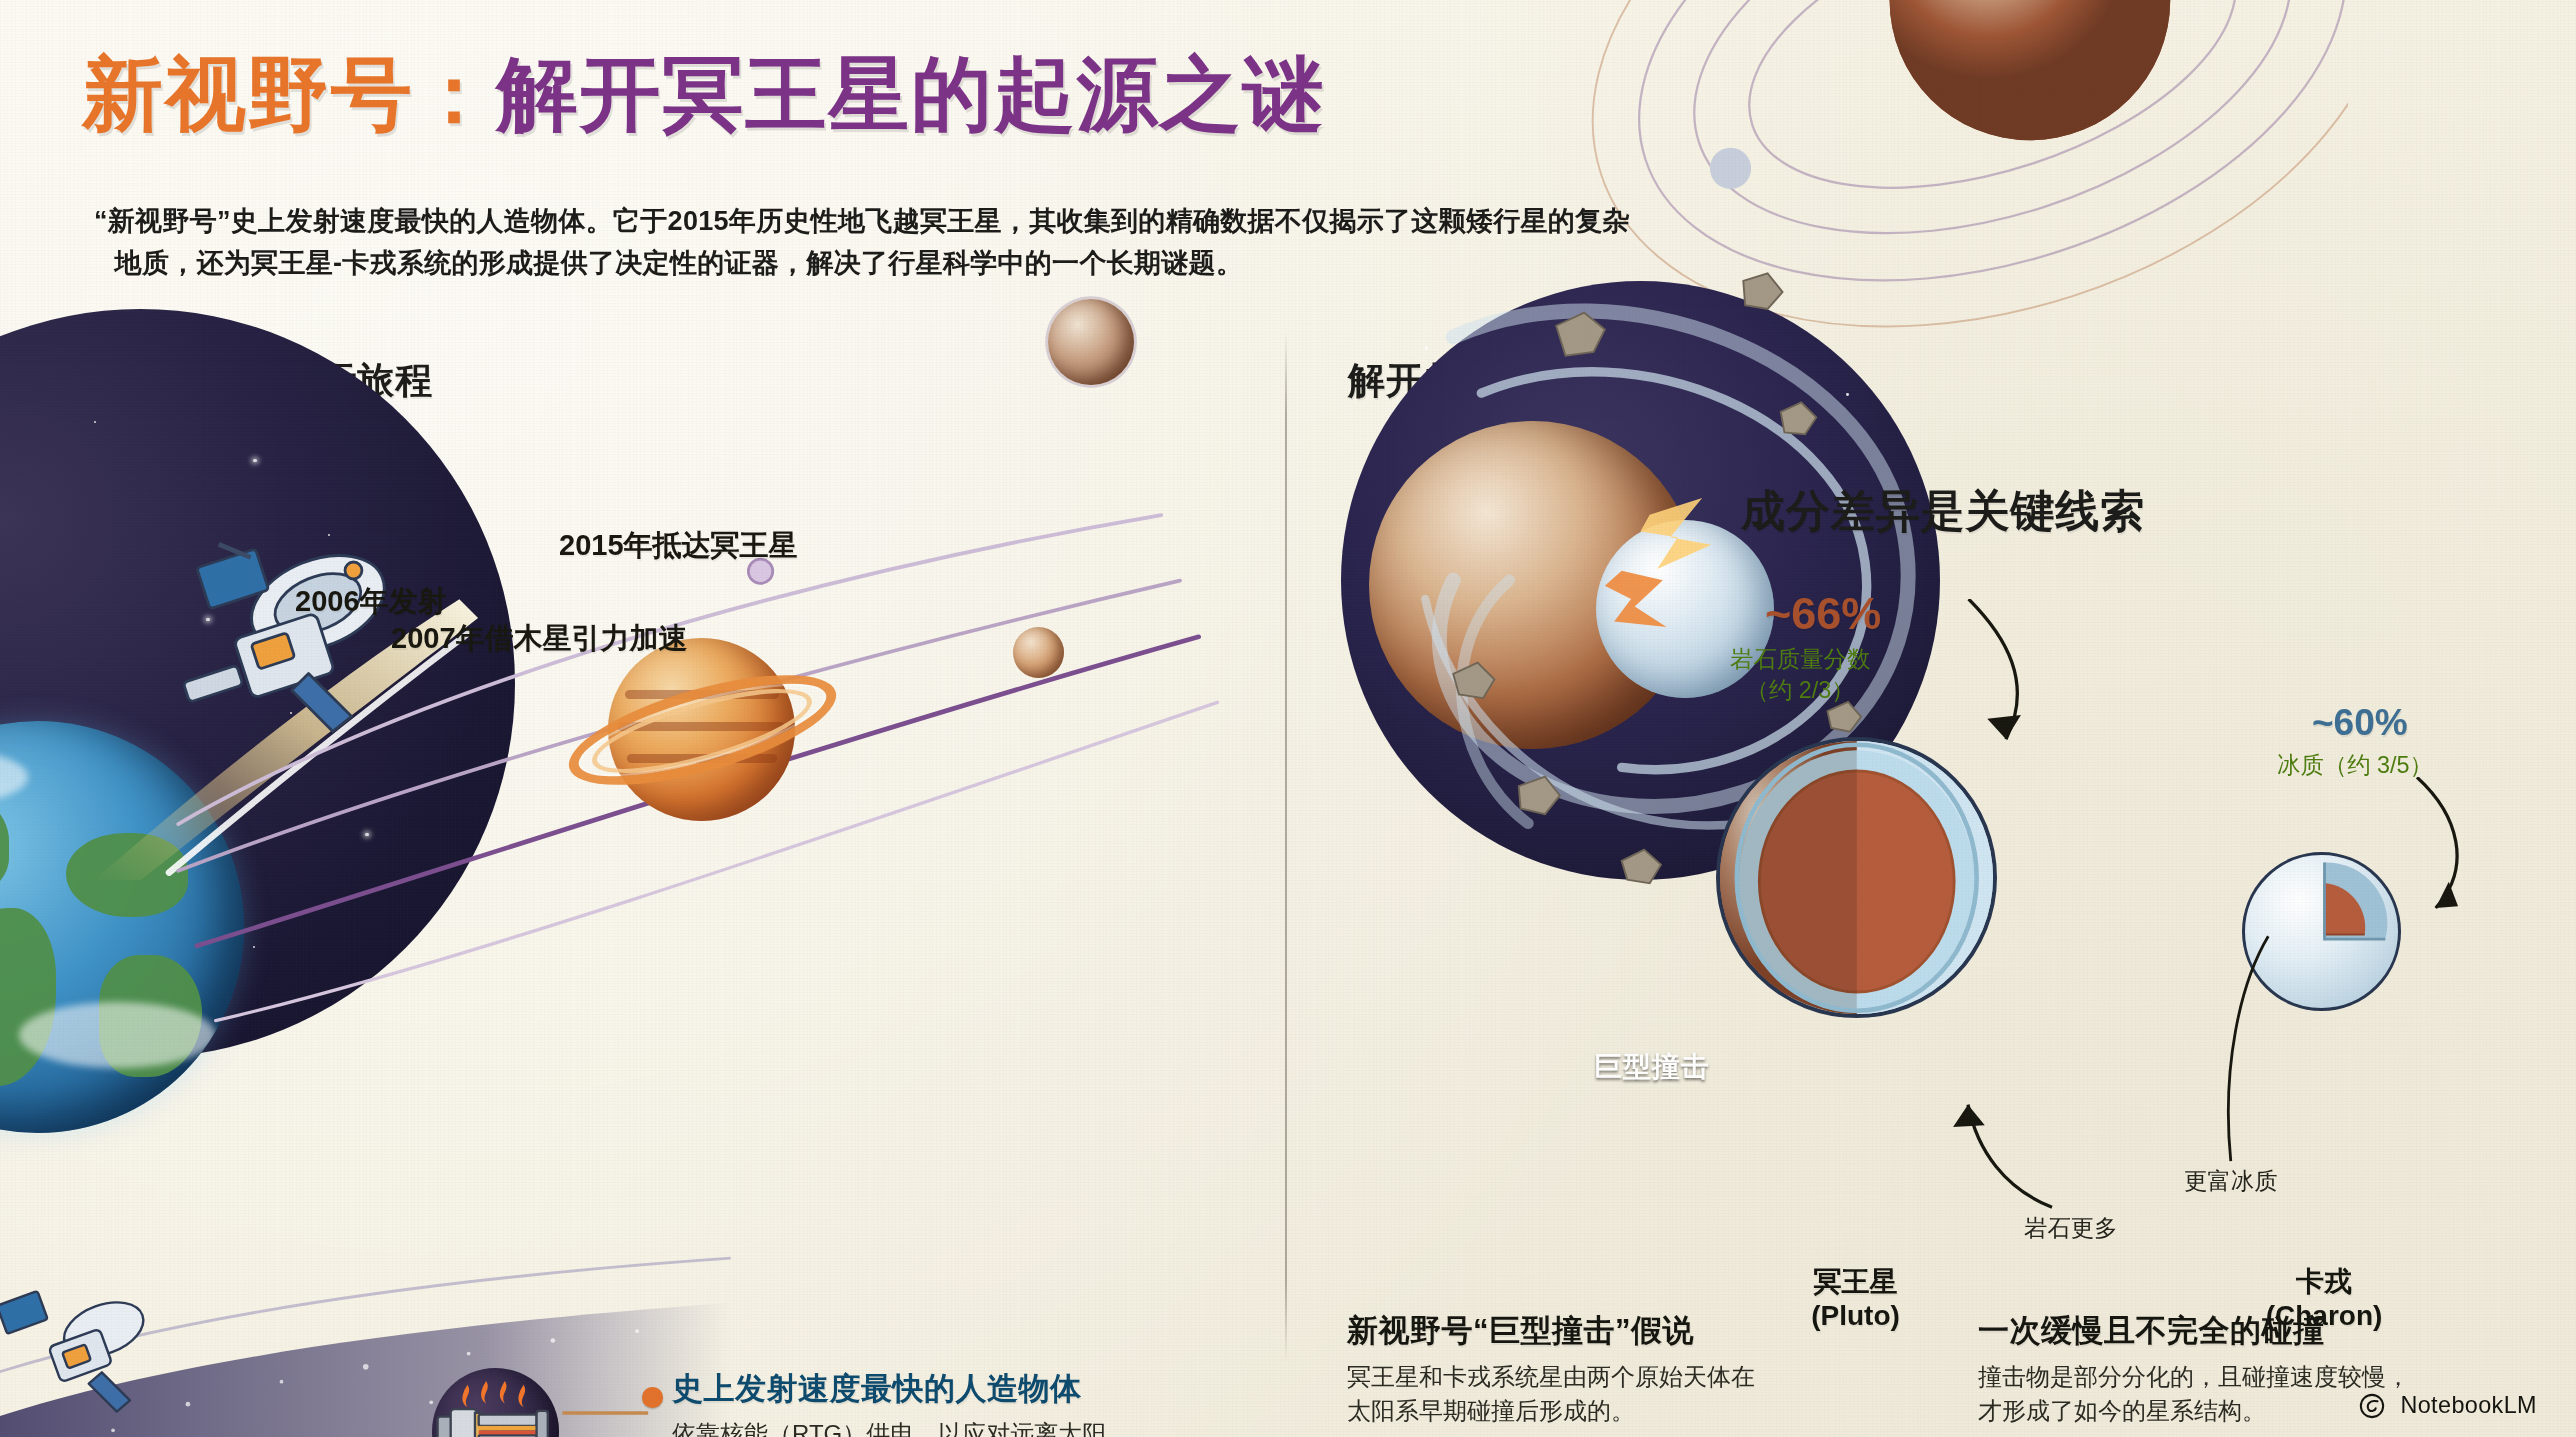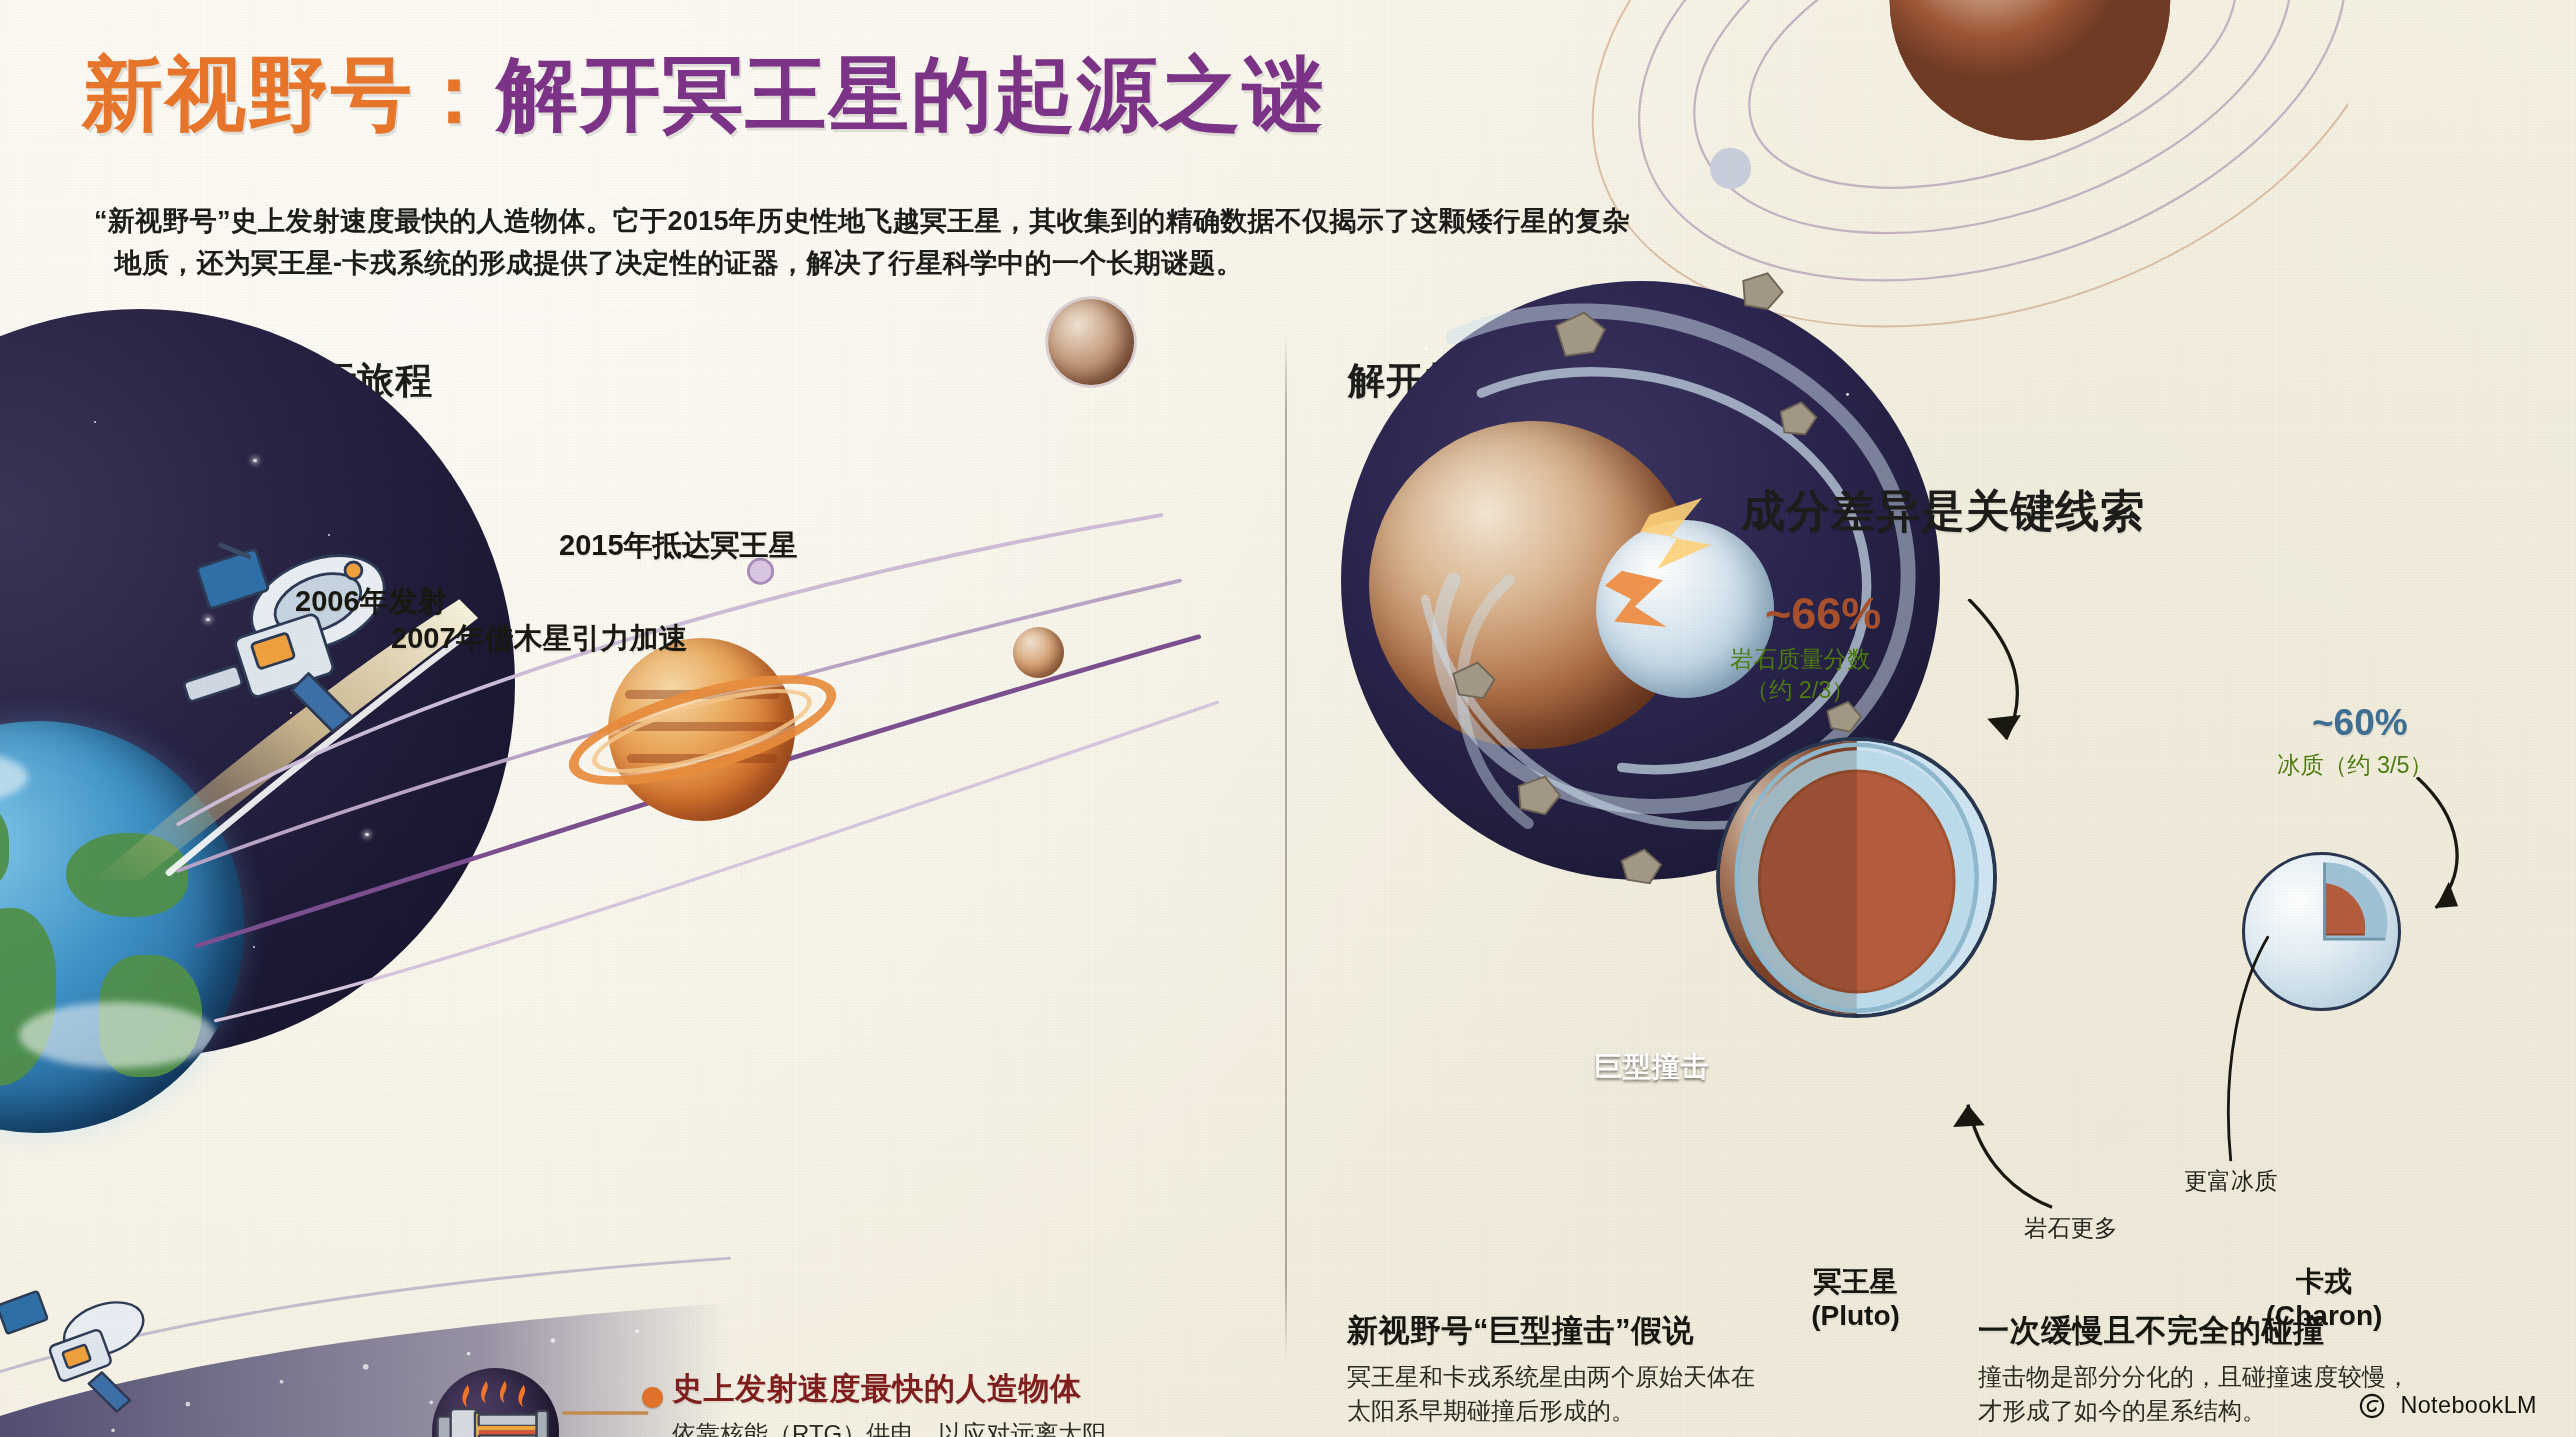--- a/index.html
+++ b/index.html
@@ -106,21 +106,21 @@
   #lbl-2015{ left:559px; top:208px; }
 
   
   #belt{ position:absolute; left:-37px; top:899px; width:768px; height:262px; }
 
   
   .bullet{ position:absolute; width:599px; }
   #bullet1{ left:672px; top:1050px; }
   .b-dot{ position:absolute; left:-30px; top:19px; width:20.6px;height:20.6px;border-radius:50%;
     background:#e1712b; box-shadow:0 0.9px 1.9px rgba(0,0,0,.25);}
-  .b-title{ font-size:31px; font-weight:bold; color:#7f1d1d; letter-spacing:0.5px;
+  .b-title{ font-size:31px; font-weight:bold; color:#0c4a6e; letter-spacing:0.5px;
      text-shadow:0.9px 1.9px 0 rgba(0,0,0,.06); white-space:nowrap;}
   .b-body{ margin-top:6.6px; font-size:24px; line-height:1.42; color:#2a2a22; }
 
   
   #rtg{ position:absolute; left:432px; top:1050px; width:127px;height:127px; border-radius:50%;
      background: radial-gradient(circle at 35% 30%, #4b3a5e 0%, #342a4a 45%, #241f38 100%);
      box-shadow: inset -9.4px -7.5px 24px rgba(10,5,20,.6);}
 
   
   #right-panel{ position:absolute; left:1285px; top:318px; width:1291px; height:1120px; }

